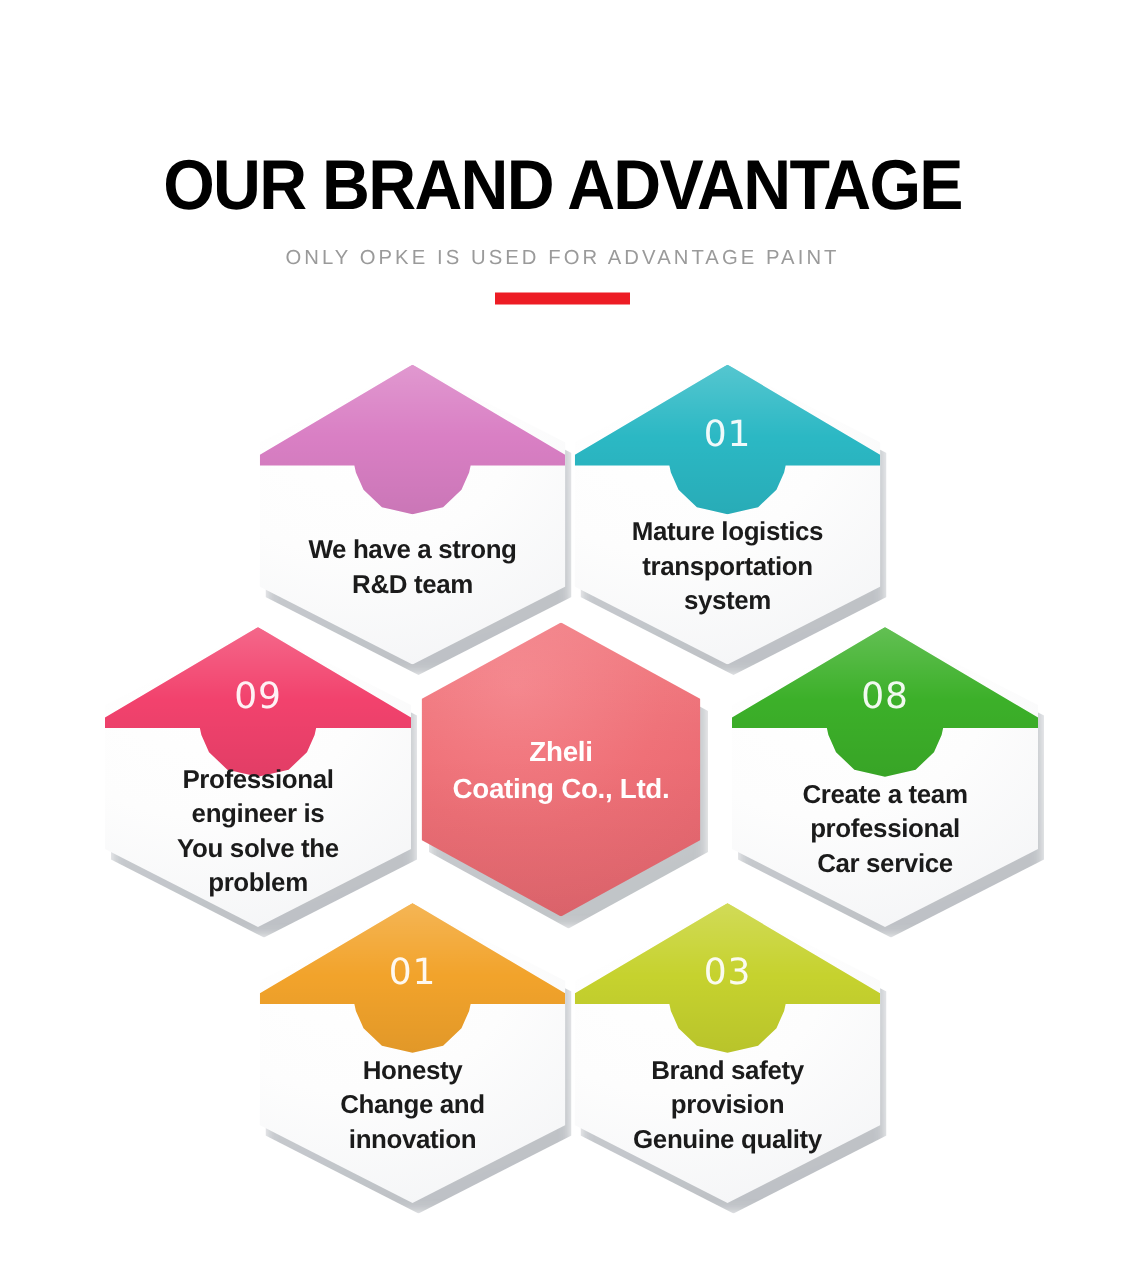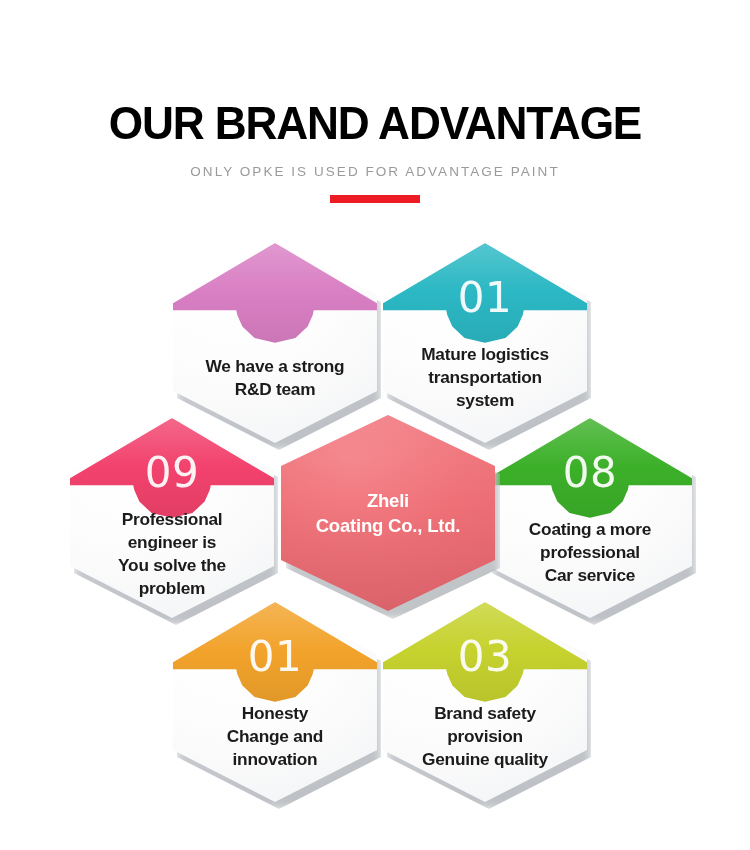--- a/index.html
+++ b/index.html
@@ -58,21 +58,21 @@
     top: 0;
     width: 750px;
     height: 850px;
   }
   .hex {
     position: absolute;
     width: 204px;
     height: 200px;
   }
   .hex-center {
-    width: 214px;
+    width: 186px;
     height: 196px;
   }
 
   
   .hex-shadow {
     position: absolute;
     inset: 0;
     clip-path: polygon(50% 0%, 100% 26%, 100% 74%, 50% 100%, 0% 74%, 0% 26%);
     background: linear-gradient(160deg, #cfd2d6 0%, #bfc3c8 45%, #aeb2b7 100%);
     transform: translate(4px, 7px);
@@ -120,21 +120,21 @@
     inset: 0;
     background: linear-gradient(180deg, rgba(255,255,255,0.20) 0%, rgba(255,255,255,0) 42%, rgba(0,0,0,0.09) 100%);
   }
 
   .hex-num {
     position: absolute;
     left: 0;
     top: 17%;
     width: 100%;
     text-align: center;
-    font-size: 42px;
+    font-size: 24px;
     line-height: 1;
     font-weight: 400;
     color: #ffffff;
     letter-spacing: 0.5px;
     font-family: "DejaVu Sans", sans-serif;
     opacity: 0.93;
     z-index: 3;
     pointer-events: none;
   }
 
@@ -217,21 +217,21 @@
 transportation
 system</div>
   </div>
 
   <div class="hex" style="left:488px; top:418px;">
     <div class="hex-shadow"></div>
     <div class="hex-body">
       <div class="hex-cap" style="background:#3cb029;"></div>
     </div>
     <div class="hex-num">08</div>
-    <div class="hex-text lines-3">Coating a more
+    <div class="hex-text lines-3">Create a team
 professional
 Car service</div>
   </div>
 
   <div class="hex" style="left:383px; top:602px;">
     <div class="hex-shadow"></div>
     <div class="hex-body">
       <div class="hex-cap" style="background:#c6d22e;"></div>
     </div>
     <div class="hex-num">03</div>

